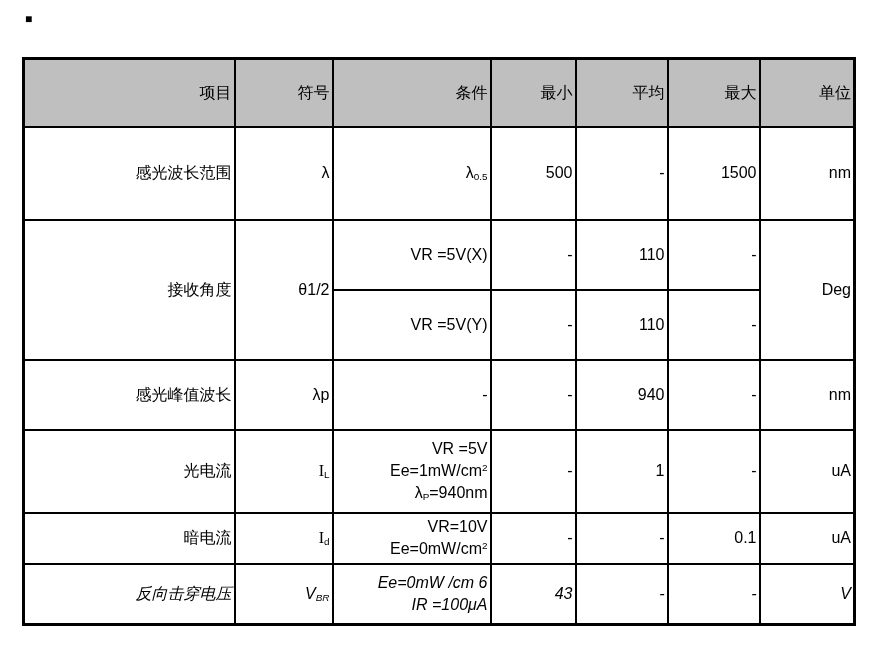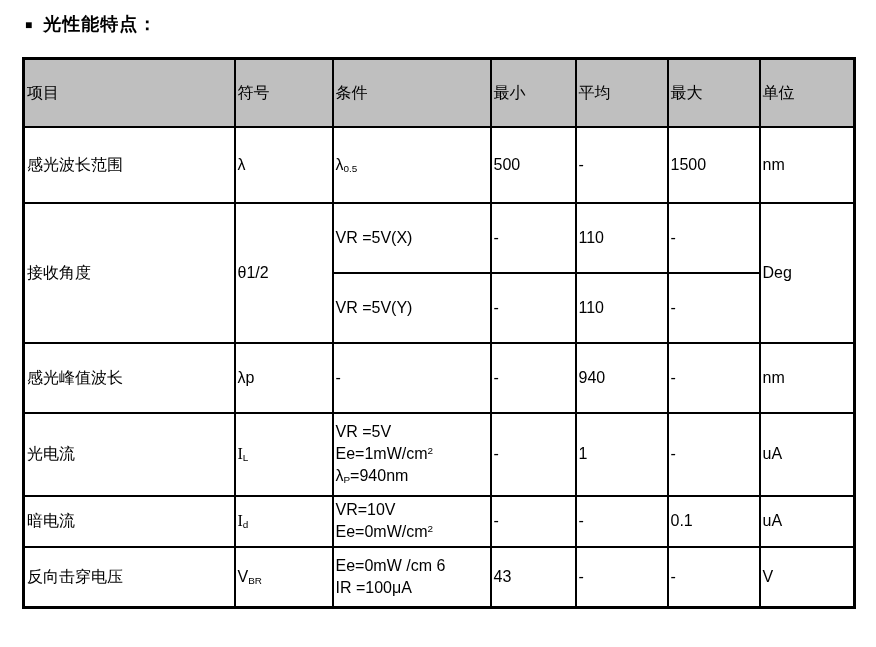--- a/index.html
+++ b/index.html
@@ -32,37 +32,37 @@
   table.spec {
     position: absolute;
     left: 22px; top: 57px;
     width: 831px;
     border-collapse: collapse;
     table-layout: fixed;
     border: 3px solid #000;
   }
   .spec th, .spec td {
     border: 2px solid #000;
-    text-align: left;
+    text-align: right;
     vertical-align: middle;
     font-size: 16px;
     line-height: 1.35;
     padding: 0 2px;
   }
   .spec thead th {
     background: #bfbfbf;
     font-weight: normal;
     height: 68px;
     font-size: 16px;
   }
-  tr.h78 { height: 76px; }
+  tr.h78 { height: 93px; }
   tr.h70 { height: 70px; }
   tr.h83 { height: 83px; }
   tr.h71 { height: 51px; }
-  tr.h61 { height: 61px; }
+  tr.h61 { height: 61px; font-style: italic; }
 
   .spec sub {
     font-size: 0.62em;
     vertical-align: -0.25em;
   }
   .spec sup {
     font-size: 0.62em;
     vertical-align: 0.55em;
   }
   .symbol-serif {
@@ -70,21 +70,20 @@
   }
   .cond-line { display: block; }
 </style>
 </head>
 <body>
 
 <div class="page">
 
   <div class="title-row">
     <span class="bullet">■</span>
-    <span class="title-text">光性能特点：</span>
   </div>
 
   <table class="spec">
     <colgroup>
       <col style="width:211px">
       <col style="width:98px">
       <col style="width:158px">
       <col style="width:85px">
       <col style="width:92px">
       <col style="width:92px">

